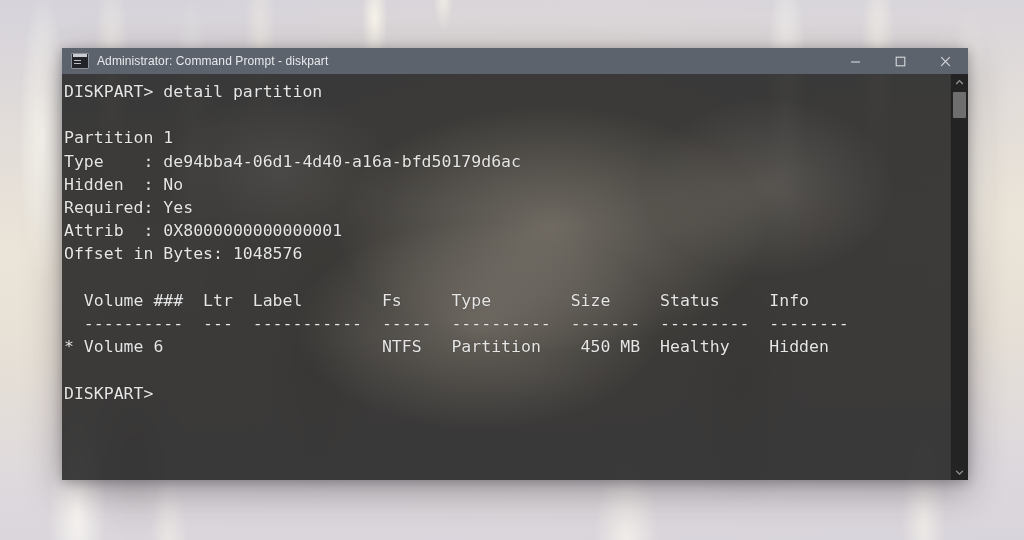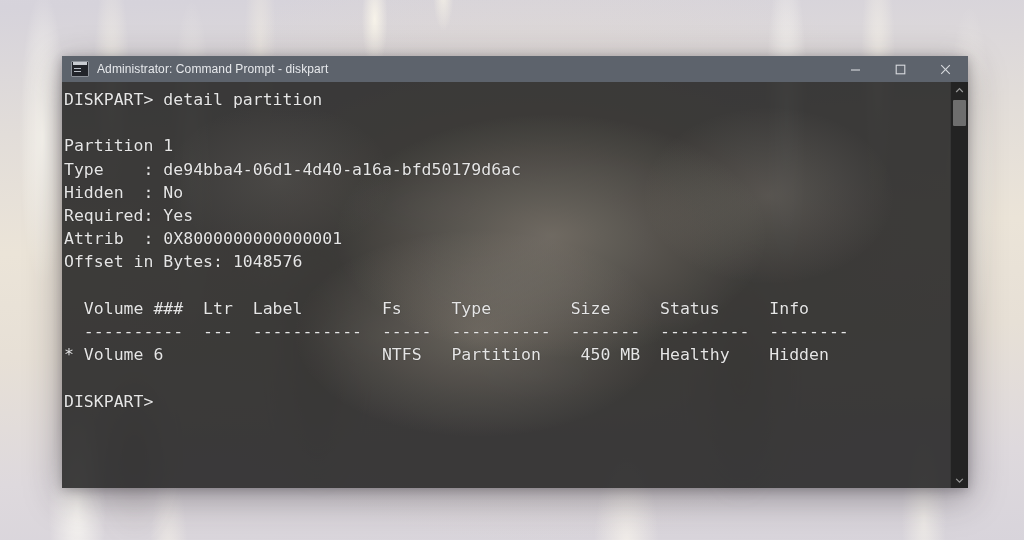--- a/index.html
+++ b/index.html
@@ -82,21 +82,21 @@
       radial-gradient(ellipse 60px 200px at 33% 62%, rgba(150,138,126,0.22), rgba(150,138,126,0) 72%),
       radial-gradient(ellipse 70px 180px at 70% 66%, rgba(146,134,124,0.18), rgba(146,134,124,0) 72%),
       radial-gradient(ellipse 50px 120px at 17% 78%, rgba(120,110,102,0.16), rgba(120,110,102,0) 74%);
     filter: blur(10px);
   }
 
   
   #console-window {
     position: absolute;
     left: 62px;
-    top: 56px;
+    top: 48px;
     width: 906px;
     height: 432px;
     box-shadow: 0 10px 34px rgba(40,36,44,0.40), 0 2px 10px rgba(40,36,44,0.28);
     display: flex;
     flex-direction: column;
     overflow: hidden;
   }
 
   
   #title-bar {

